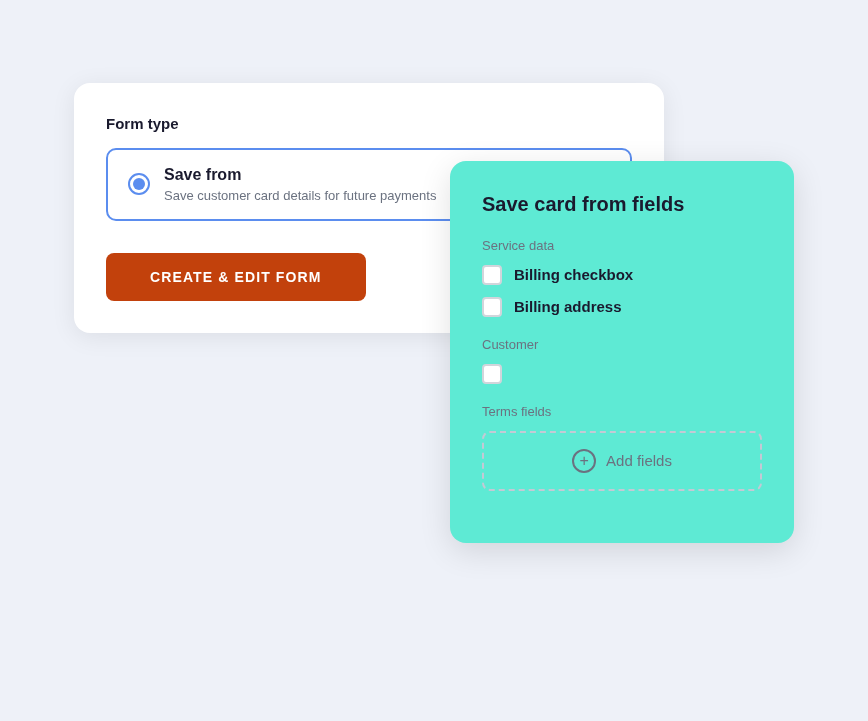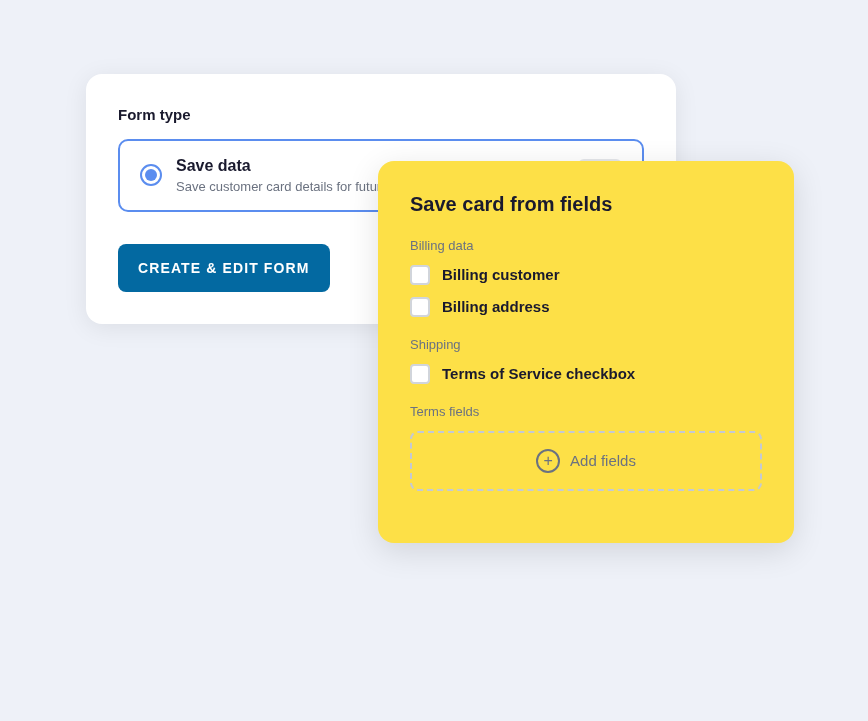--- a/index.html
+++ b/index.html
@@ -21,29 +21,28 @@
 
     .scene {
       position: relative;
       width: 720px;
       height: 580px;
     }
 
     
     .card-back {
       position: absolute;
-      top: 3px;
+      top: 12px;
       left: 0;
       width: 590px;
       background: #ffffff;
       border-radius: 16px;
       padding: 32px;
       box-shadow: 0 4px 24px rgba(0,0,0,0.08);
       z-index: 1;
-      margin-left: 12px;
     }
 
     .form-type-label {
       font-size: 15px;
       font-weight: 600;
       color: #1a1a2e;
       margin-bottom: 16px;
     }
 
     .save-card-option {
@@ -97,39 +96,39 @@
       border: 2px solid #e5e7eb;
       border-radius: 6px;
       display: flex;
       align-items: center;
       justify-content: center;
       flex-shrink: 0;
     }
 
     .btn-create {
       margin-top: 32px;
-      background: #0369a1;
+      background: #c2410c;
       color: #fff;
       border: none;
       border-radius: 8px;
-      padding: 16px 20px;
+      padding: 16px 44px;
       font-size: 14px;
       font-weight: 700;
       letter-spacing: 0.08em;
       cursor: pointer;
       text-transform: uppercase;
     }
 
     
     .card-front {
       position: absolute;
       top: 90px;
       right: 0;
-      width: 416px;
-      background: #fde047;
+      width: 344px;
+      background: #5eead4;
       border-radius: 16px;
       padding: 32px;
       box-shadow: 0 8px 32px rgba(0,0,0,0.12);
       z-index: 2;
     }
 
     .panel-title {
       font-size: 20px;
       font-weight: 700;
       color: #1a1a2e;
@@ -204,58 +203,57 @@
 <div class="scene">
 
   <div class="card-back">
     <div class="form-type-label">Form type</div>
 
     <div class="save-card-option">
       <div class="radio-btn">
         <div class="radio-btn-inner"></div>
       </div>
       <div class="save-card-text">
-        <div class="save-card-title">Save data</div>
+        <div class="save-card-title">Save from</div>
         <div class="save-card-desc">Save customer card details for future payments</div>
       </div>
       <div class="card-icon">
         <svg width="24" height="16" viewBox="0 0 24 16" fill="none" xmlns="http://www.w3.org/2000/svg">
           <rect x="1" y="1" width="22" height="14" rx="2" stroke="#e5a000" stroke-width="1.5"></rect>
           <line x1="1" y1="5" x2="23" y2="5" stroke="#5b8def" stroke-width="1.5"></line>
           <rect x="3" y="8" width="6" height="2" rx="1" fill="#e5a000"></rect>
         </svg>
       </div>
     </div>
 
     <button class="btn-create">CREATE &amp; EDIT FORM</button>
   </div>
 
   <div class="card-front">
     <div class="panel-title">Save card from fields</div>
 
     <div class="section-group">
-      <div class="section-label">Billing data</div>
+      <div class="section-label">Service data</div>
 
       <div class="checkbox-item">
         <div class="checkbox-box"></div>
-        <span class="checkbox-label">Billing customer</span>
+        <span class="checkbox-label">Billing checkbox</span>
       </div>
 
       <div class="checkbox-item">
         <div class="checkbox-box"></div>
         <span class="checkbox-label">Billing address</span>
       </div>
     </div>
 
     <div class="section-group">
-      <div class="section-label">Shipping</div>
+      <div class="section-label">Customer</div>
 
       <div class="checkbox-item">
         <div class="checkbox-box"></div>
-        <span class="checkbox-label">Terms of Service checkbox</span>
       </div>
     </div>
 
     <div class="section-group">
       <div class="section-label">Terms fields</div>
 
       <button class="add-field-btn">
         <div class="plus-circle">+</div>
         <span>Add fields</span>
       </button>

